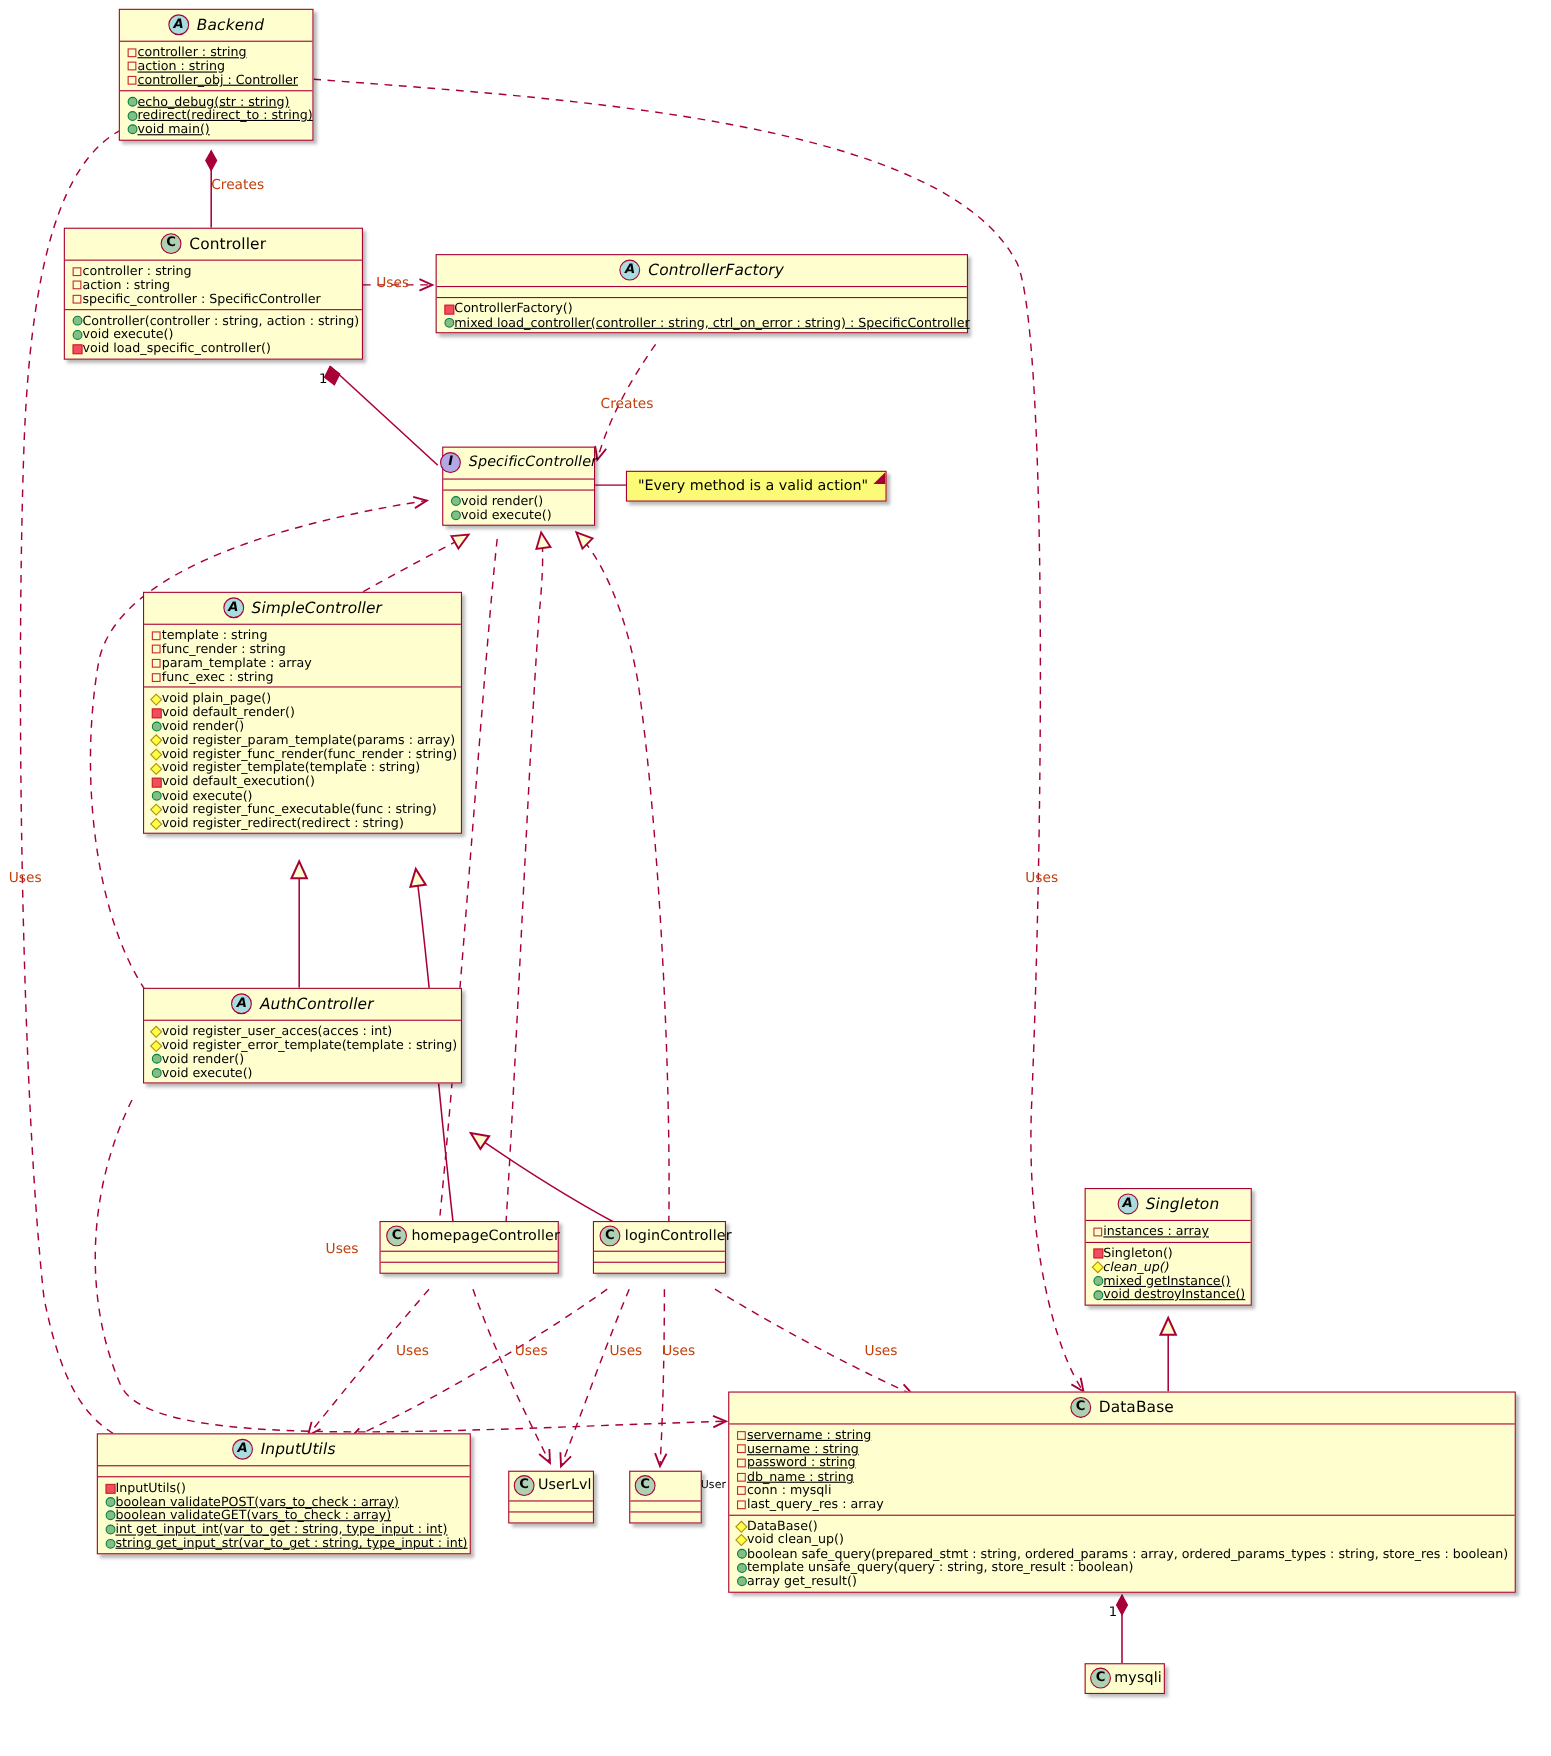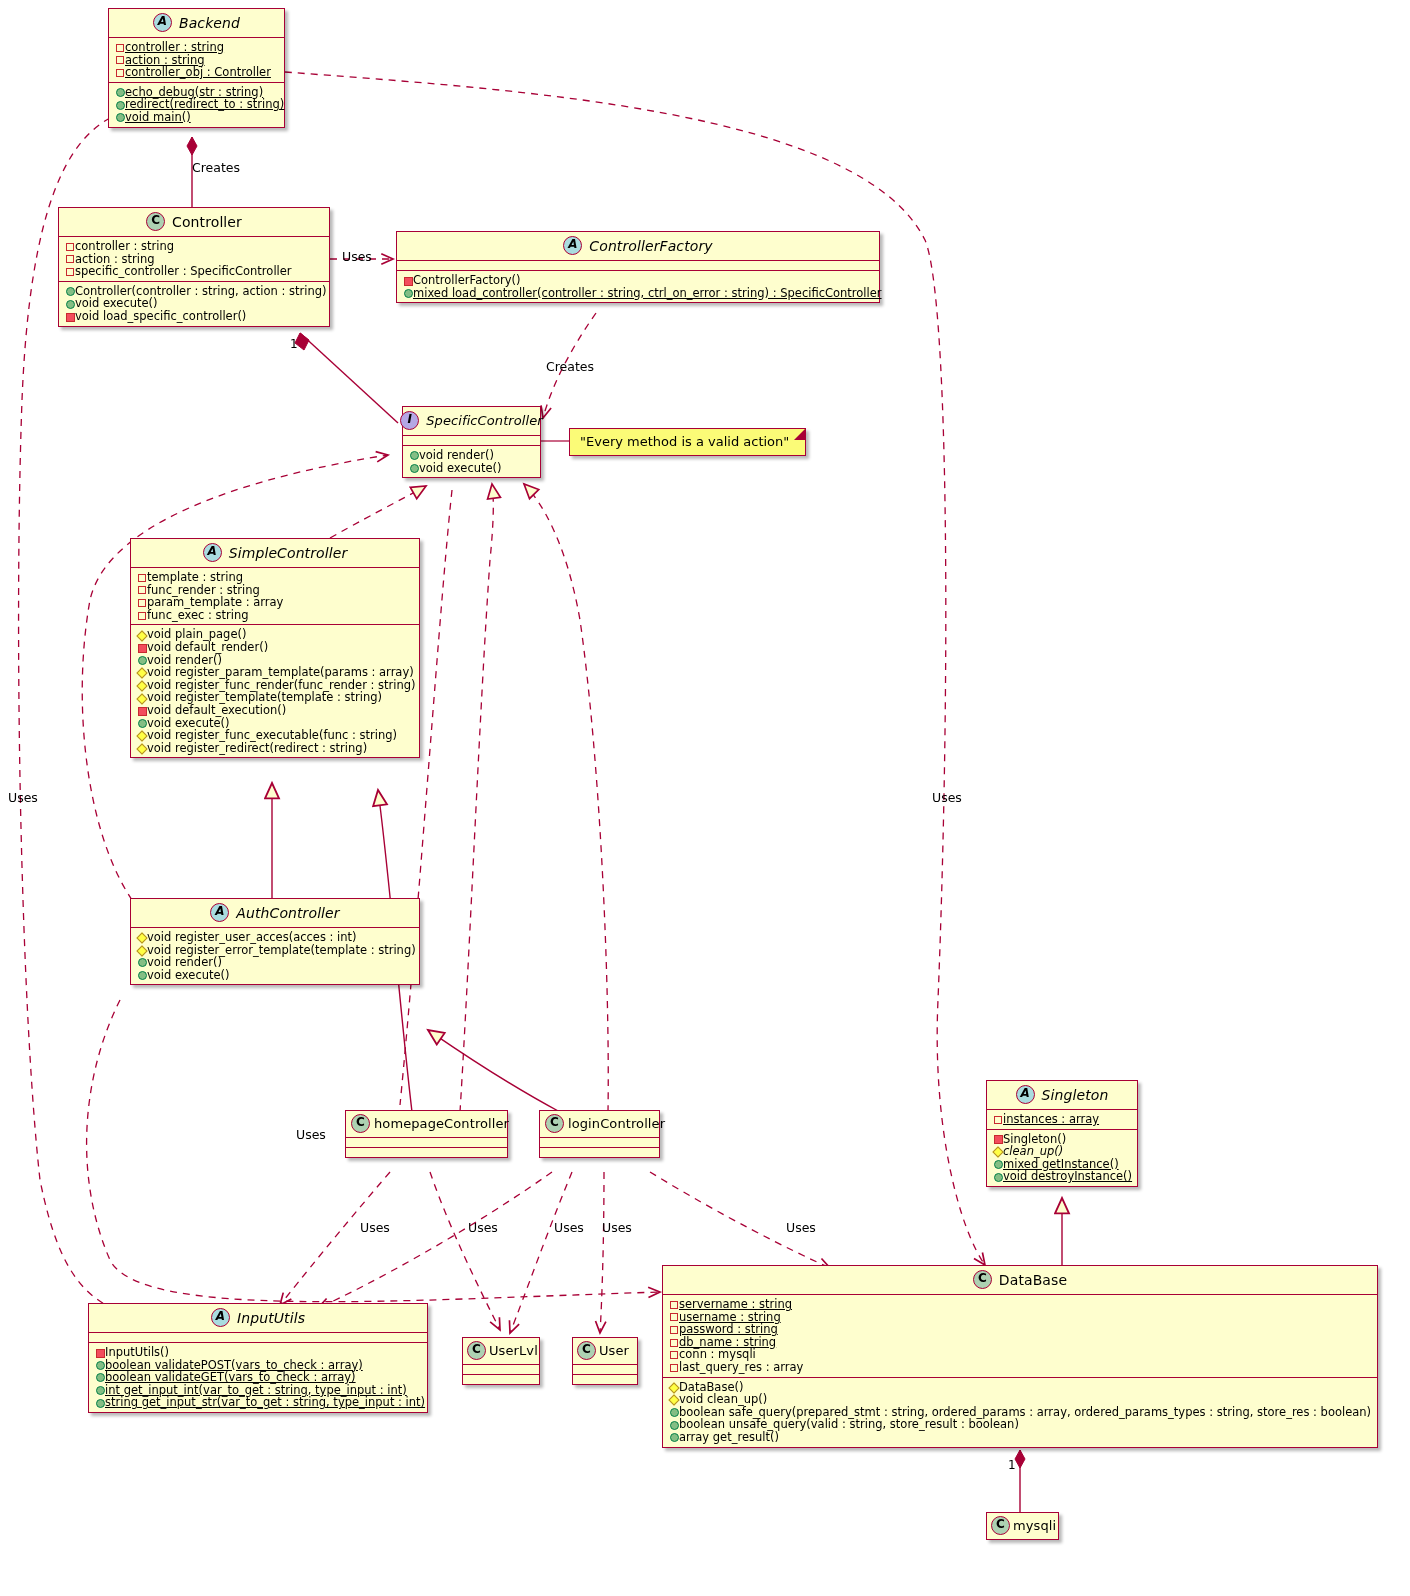--- a/index.html
+++ b/index.html
@@ -125,21 +125,21 @@
   .uml-note .notecorner {
     position: absolute; right: 0; top: 0;
     width: 0; height: 0;
     border-left: 11px solid transparent;
     border-top: 11px solid #FBFB77;
   }
 
   .edge-label {
     position: absolute;
     font-size: 12.5px;
-    color: #000000;
+    color: #c2410c;
     white-space: nowrap;
     background: transparent;
   }
   .mult-label {
     position: absolute;
     font-size: 12px;
     color: #000000;
     white-space: nowrap;
   }
 </style>
@@ -518,21 +518,21 @@
       <div class="member">
           <span class="vis prot"></span>
           <span class="mtext">void clean_up()</span>
         </div>
       <div class="member">
           <span class="vis pub"></span>
           <span class="mtext">boolean safe_query(prepared_stmt : string, ordered_params : array, ordered_params_types : string, store_res : boolean)</span>
         </div>
       <div class="member">
           <span class="vis pub"></span>
-          <span class="mtext">boolean unsafe_query(valid : string, store_result : boolean)</span>
+          <span class="mtext">template unsafe_query(query : string, store_result : boolean)</span>
         </div>
       <div class="member">
           <span class="vis pub"></span>
           <span class="mtext">array get_result()</span>
         </div>
     </div>
   </div>
 
   <div class="uml-class" style="left:88px; top:1303px; width:340px;">
     <div class="cls-header">
@@ -569,21 +569,21 @@
       <span class="badge klass">C</span>
       <span class="cls-name" style="font-size:13px;">UserLvl</span>
     </div>
     <div class="compartment empty"></div>
     <div class="compartment empty"></div>
   </div>
 
   <div class="uml-class" style="left:572px; top:1337px; width:66px;">
     <div class="cls-header" style="justify-content:flex-start; gap:3px; padding:3px 5px 4px 4px;">
       <span class="badge klass">C</span>
-      <span class="cls-name" style="font-size:13px;">User</span>
+      <span class="cls-name" style="font-size:10px;margin-left:38px;">User</span>
     </div>
     <div class="compartment empty"></div>
     <div class="compartment empty"></div>
   </div>
 
   <div class="uml-class" style="left:986px; top:1512px; width:73px;">
     <div class="cls-header" style="justify-content:flex-start; gap:3px; padding:3px 5px 4px 4px;">
       <span class="badge klass">C</span>
       <span class="cls-name" style="font-size:13px;">mysqli</span>
     </div>

